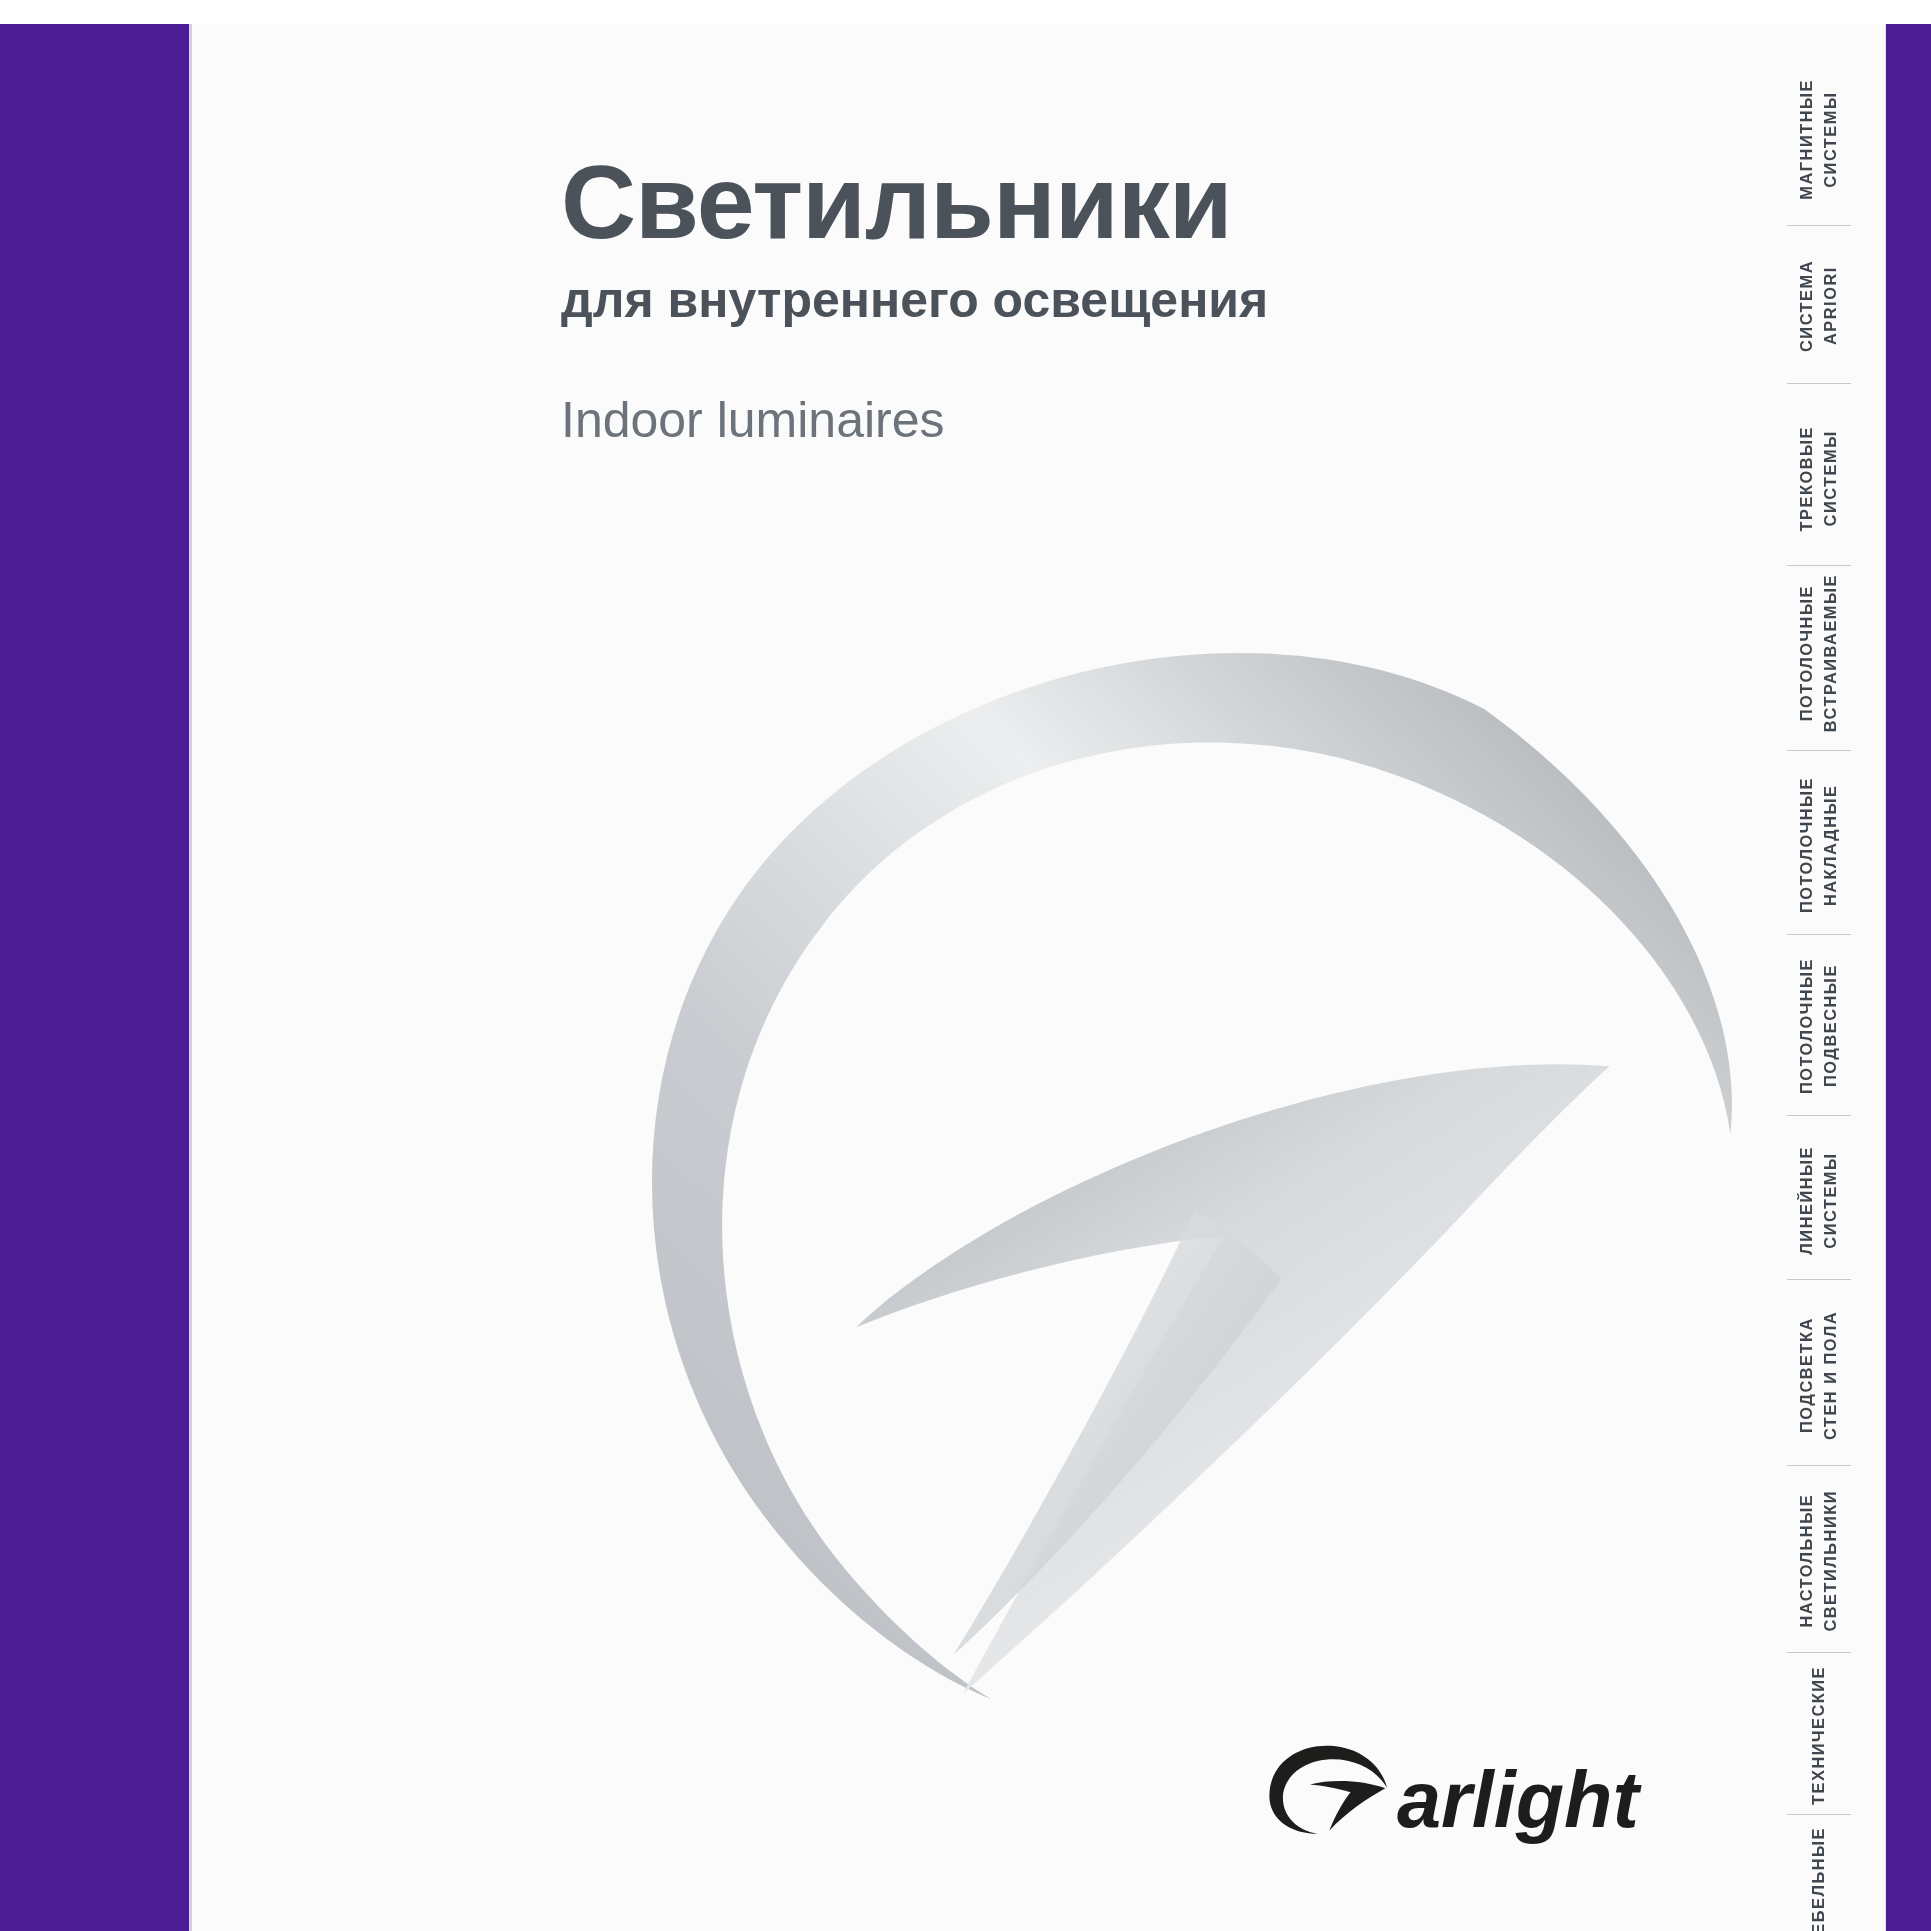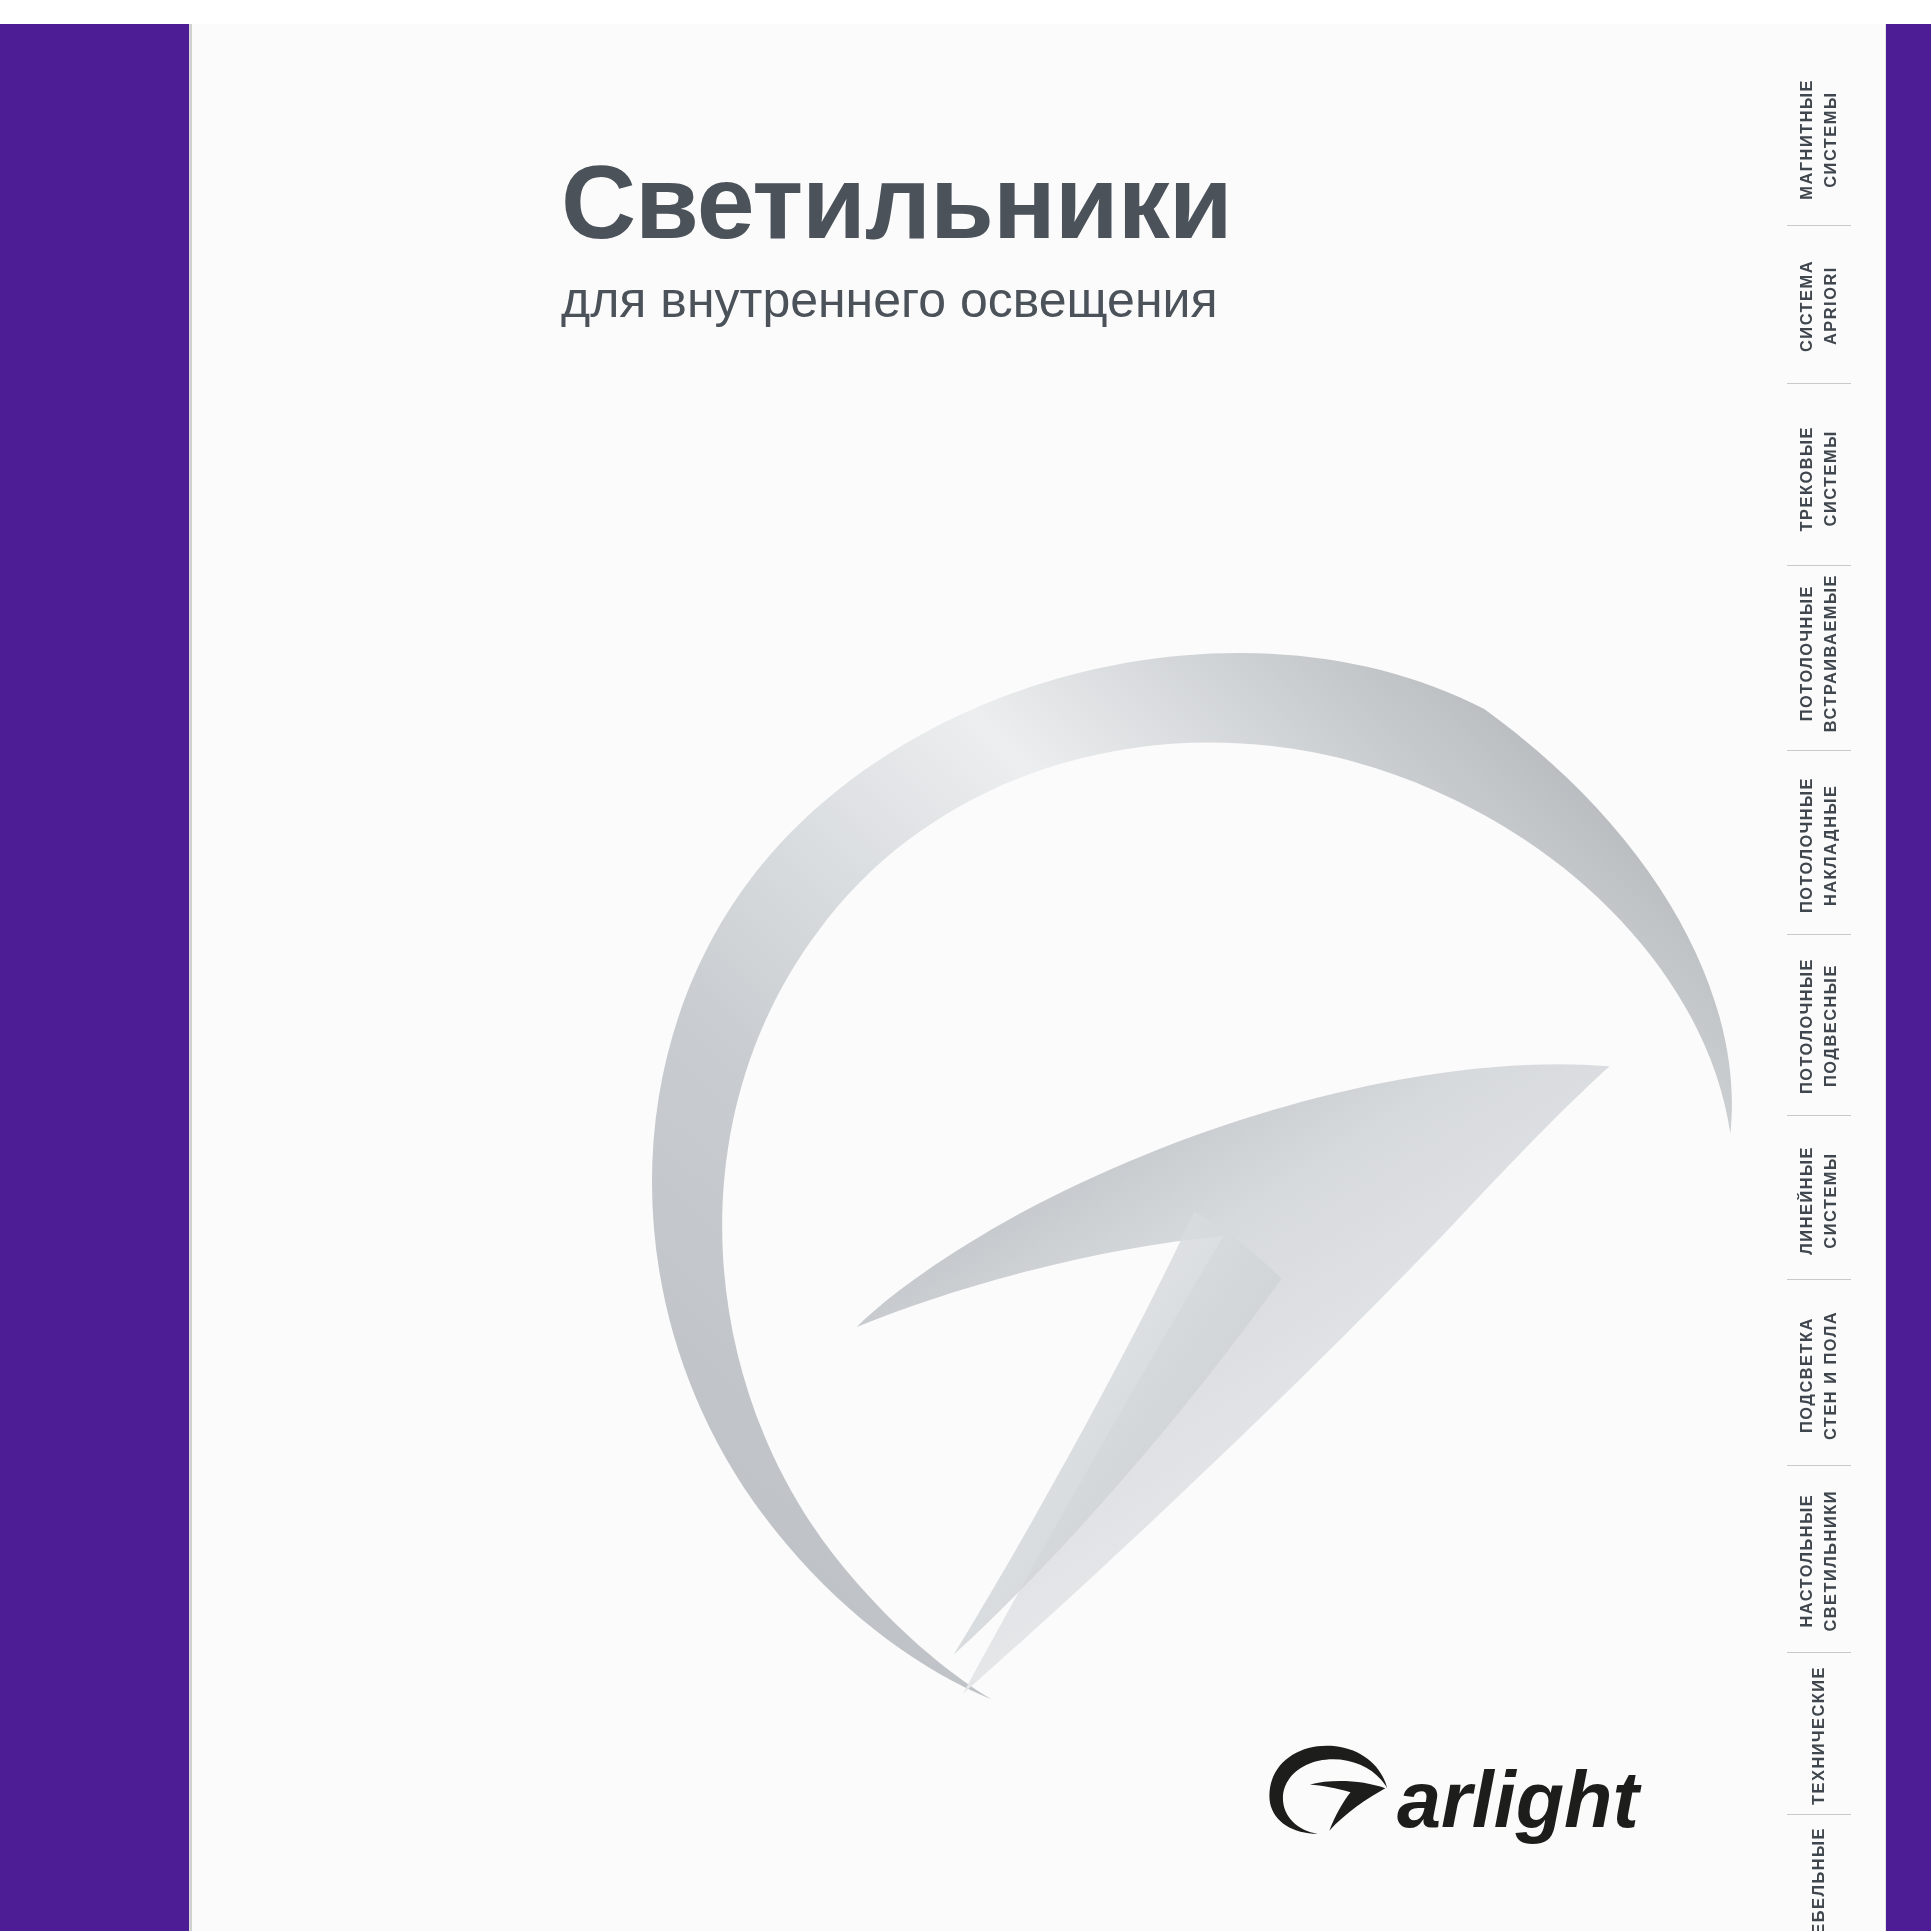--- a/index.html
+++ b/index.html
@@ -55,21 +55,21 @@
     font-size: 104px;
     font-weight: bold;
     color: #4b525a;
     letter-spacing: -1px;
     line-height: 1.0;
     margin: 0;
     white-space: nowrap;
   }
   .title-sub {
     font-size: 50px;
-    font-weight: normal;
+    font-weight: bold;
     color: #4b525a;
     line-height: 1.0;
     margin: 21px 0 0 0;
     white-space: nowrap;
   }
   .title-en {
     font-size: 50px;
     font-weight: normal;
     color: #6c737a;
     line-height: 1.0;
@@ -138,20 +138,21 @@
 <body>
 
 <div id="page">
 
   <div class="sheet">
     <div class="left-margin-band"></div>
 
     <div class="title-block">
       <h1 class="title-main">Светильники</h1>
       <h2 class="title-sub">для внутреннего освещения</h2>
+      <h3 class="title-en">Indoor luminaires</h3>
     </div>
 
     <div class="logo-mark">
       <svg viewBox="0 0 1280 1240" xmlns="http://www.w3.org/2000/svg">
         <defs>
           <linearGradient id="gRing" x1="0" y1="1" x2="1" y2="0">
             <stop offset="0%" stop-color="#b9bdc1"></stop>
             <stop offset="35%" stop-color="#c9cdd1"></stop>
             <stop offset="62%" stop-color="#eceeef"></stop>
             <stop offset="100%" stop-color="#9ea3a8"></stop>

